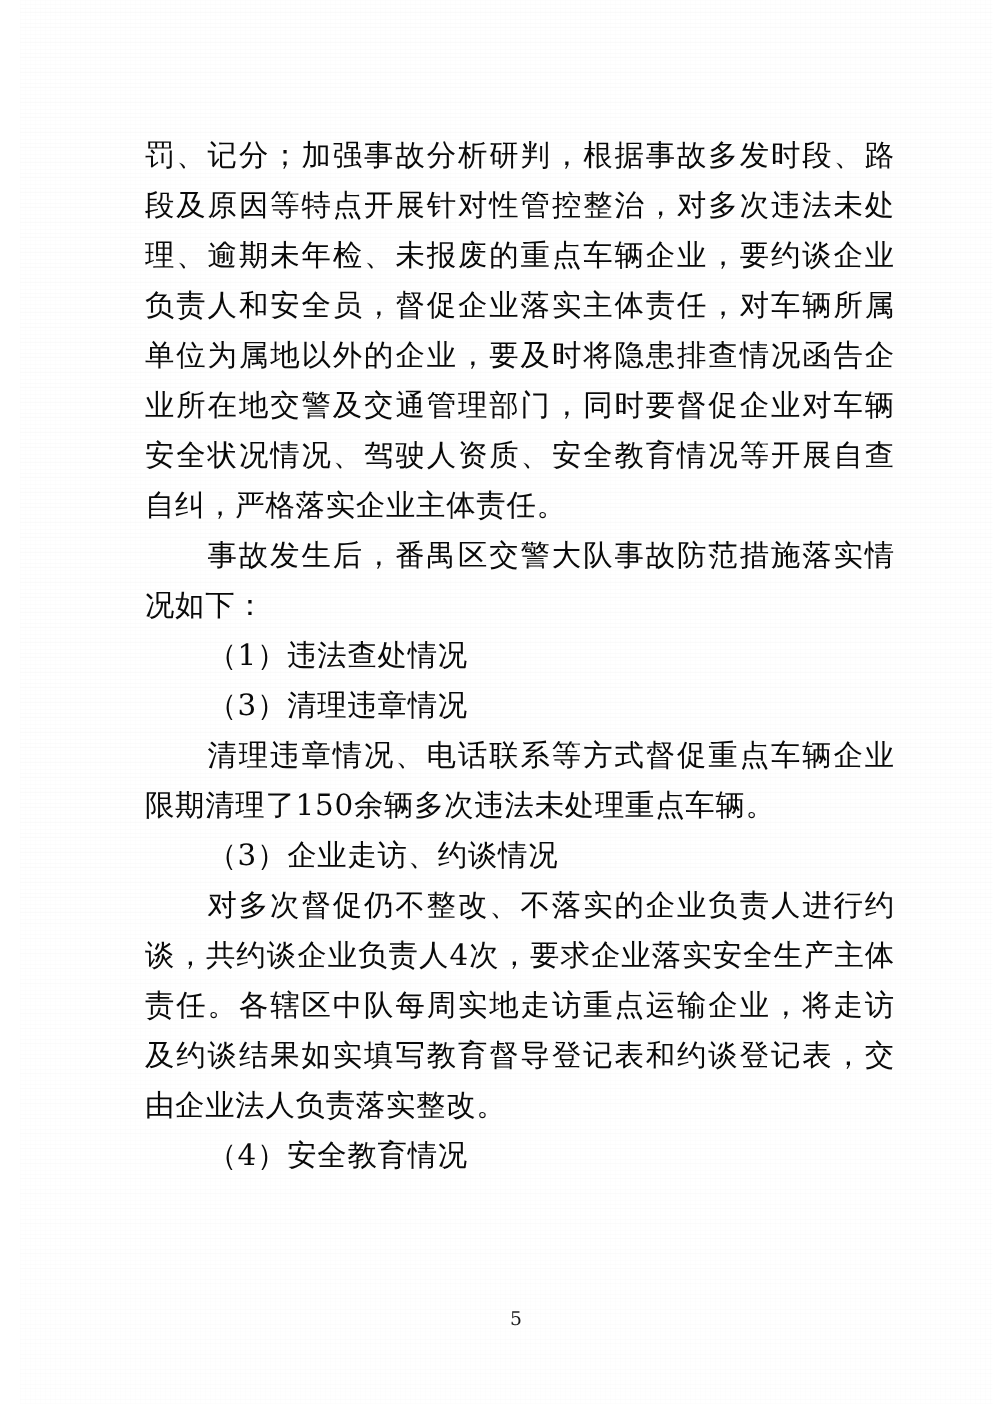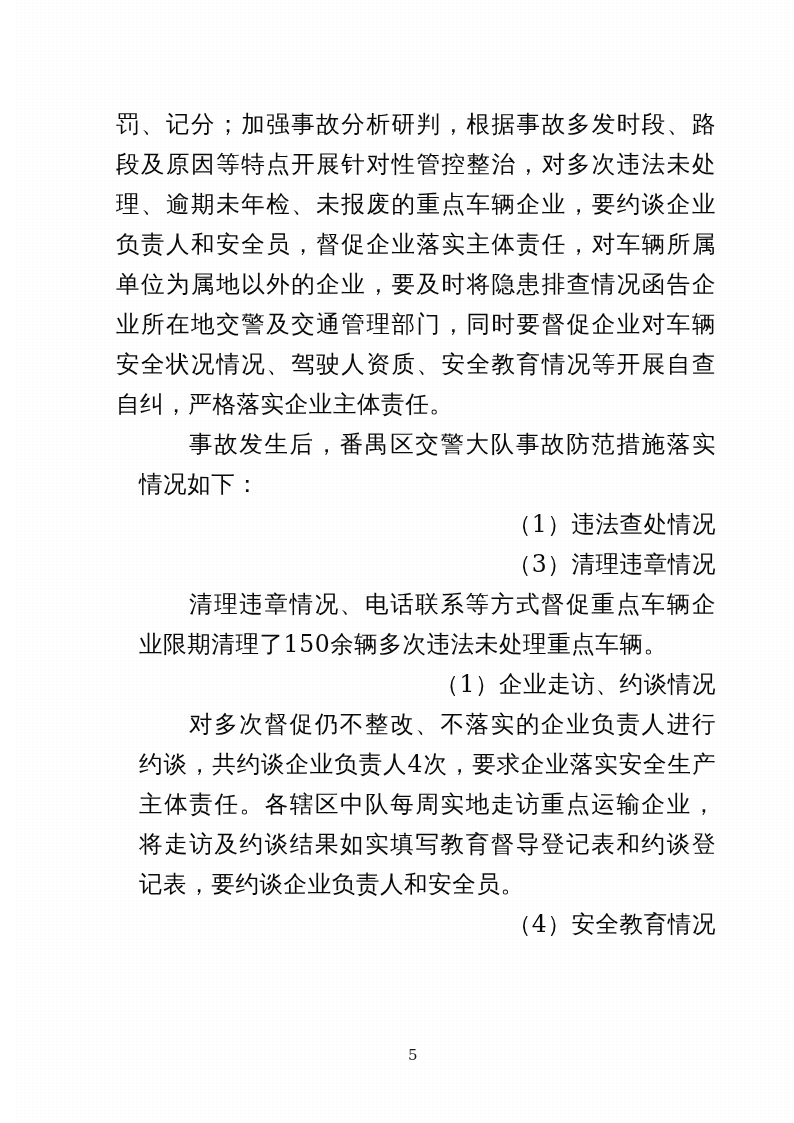--- a/index.html
+++ b/index.html
@@ -41,31 +41,30 @@
     text-align: justify;
     text-justify: inter-character;
     letter-spacing: 0.6px;
     word-break: break-all;
     font-weight: 400;
     -webkit-font-smoothing: none;
   }
 
   .para.indent {
     text-indent: 50px;
-    margin-left: 23px;
   }
 
   .para.continuation {
     text-indent: 0;
   }
 
   
   .para.item {
     text-indent: 50px;
-    text-align: right;
+    text-align: left;
     text-justify: auto;
   }
 
   #page-number {
     position: absolute;
     left: 0;
     top: 1046px;
     width: 794px;
     text-align: center;
     font-size: 15px;
@@ -98,23 +97,23 @@
 
     <p class="para indent">事故发生后，番禺区交警大队事故防范措施落实情况如下：</p>
 
     <p class="para item">（1）违法查处情况</p>
 
 
     <p class="para item">（3）清理违章情况</p>
 
     <p class="para indent">清理违章情况、电话联系等方式督促重点车辆企业限期清理了150余辆多次违法未处理重点车辆。</p>
 
-    <p class="para item">（1）企业走访、约谈情况</p>
+    <p class="para item">（3）企业走访、约谈情况</p>
 
-    <p class="para indent">对多次督促仍不整改、不落实的企业负责人进行约谈，共约谈企业负责人4次，要求企业落实安全生产主体责任。各辖区中队每周实地走访重点运输企业，将走访及约谈结果如实填写教育督导登记表和约谈登记表，要约谈企业负责人和安全员。</p>
+    <p class="para indent">对多次督促仍不整改、不落实的企业负责人进行约谈，共约谈企业负责人4次，要求企业落实安全生产主体责任。各辖区中队每周实地走访重点运输企业，将走访及约谈结果如实填写教育督导登记表和约谈登记表，交由企业法人负责落实整改。</p>
 
     <p class="para item">（4）安全教育情况</p>
 
   </div>
 
   <div id="page-number">5</div>
 
   <div id="grain"></div>
 
 </div>

